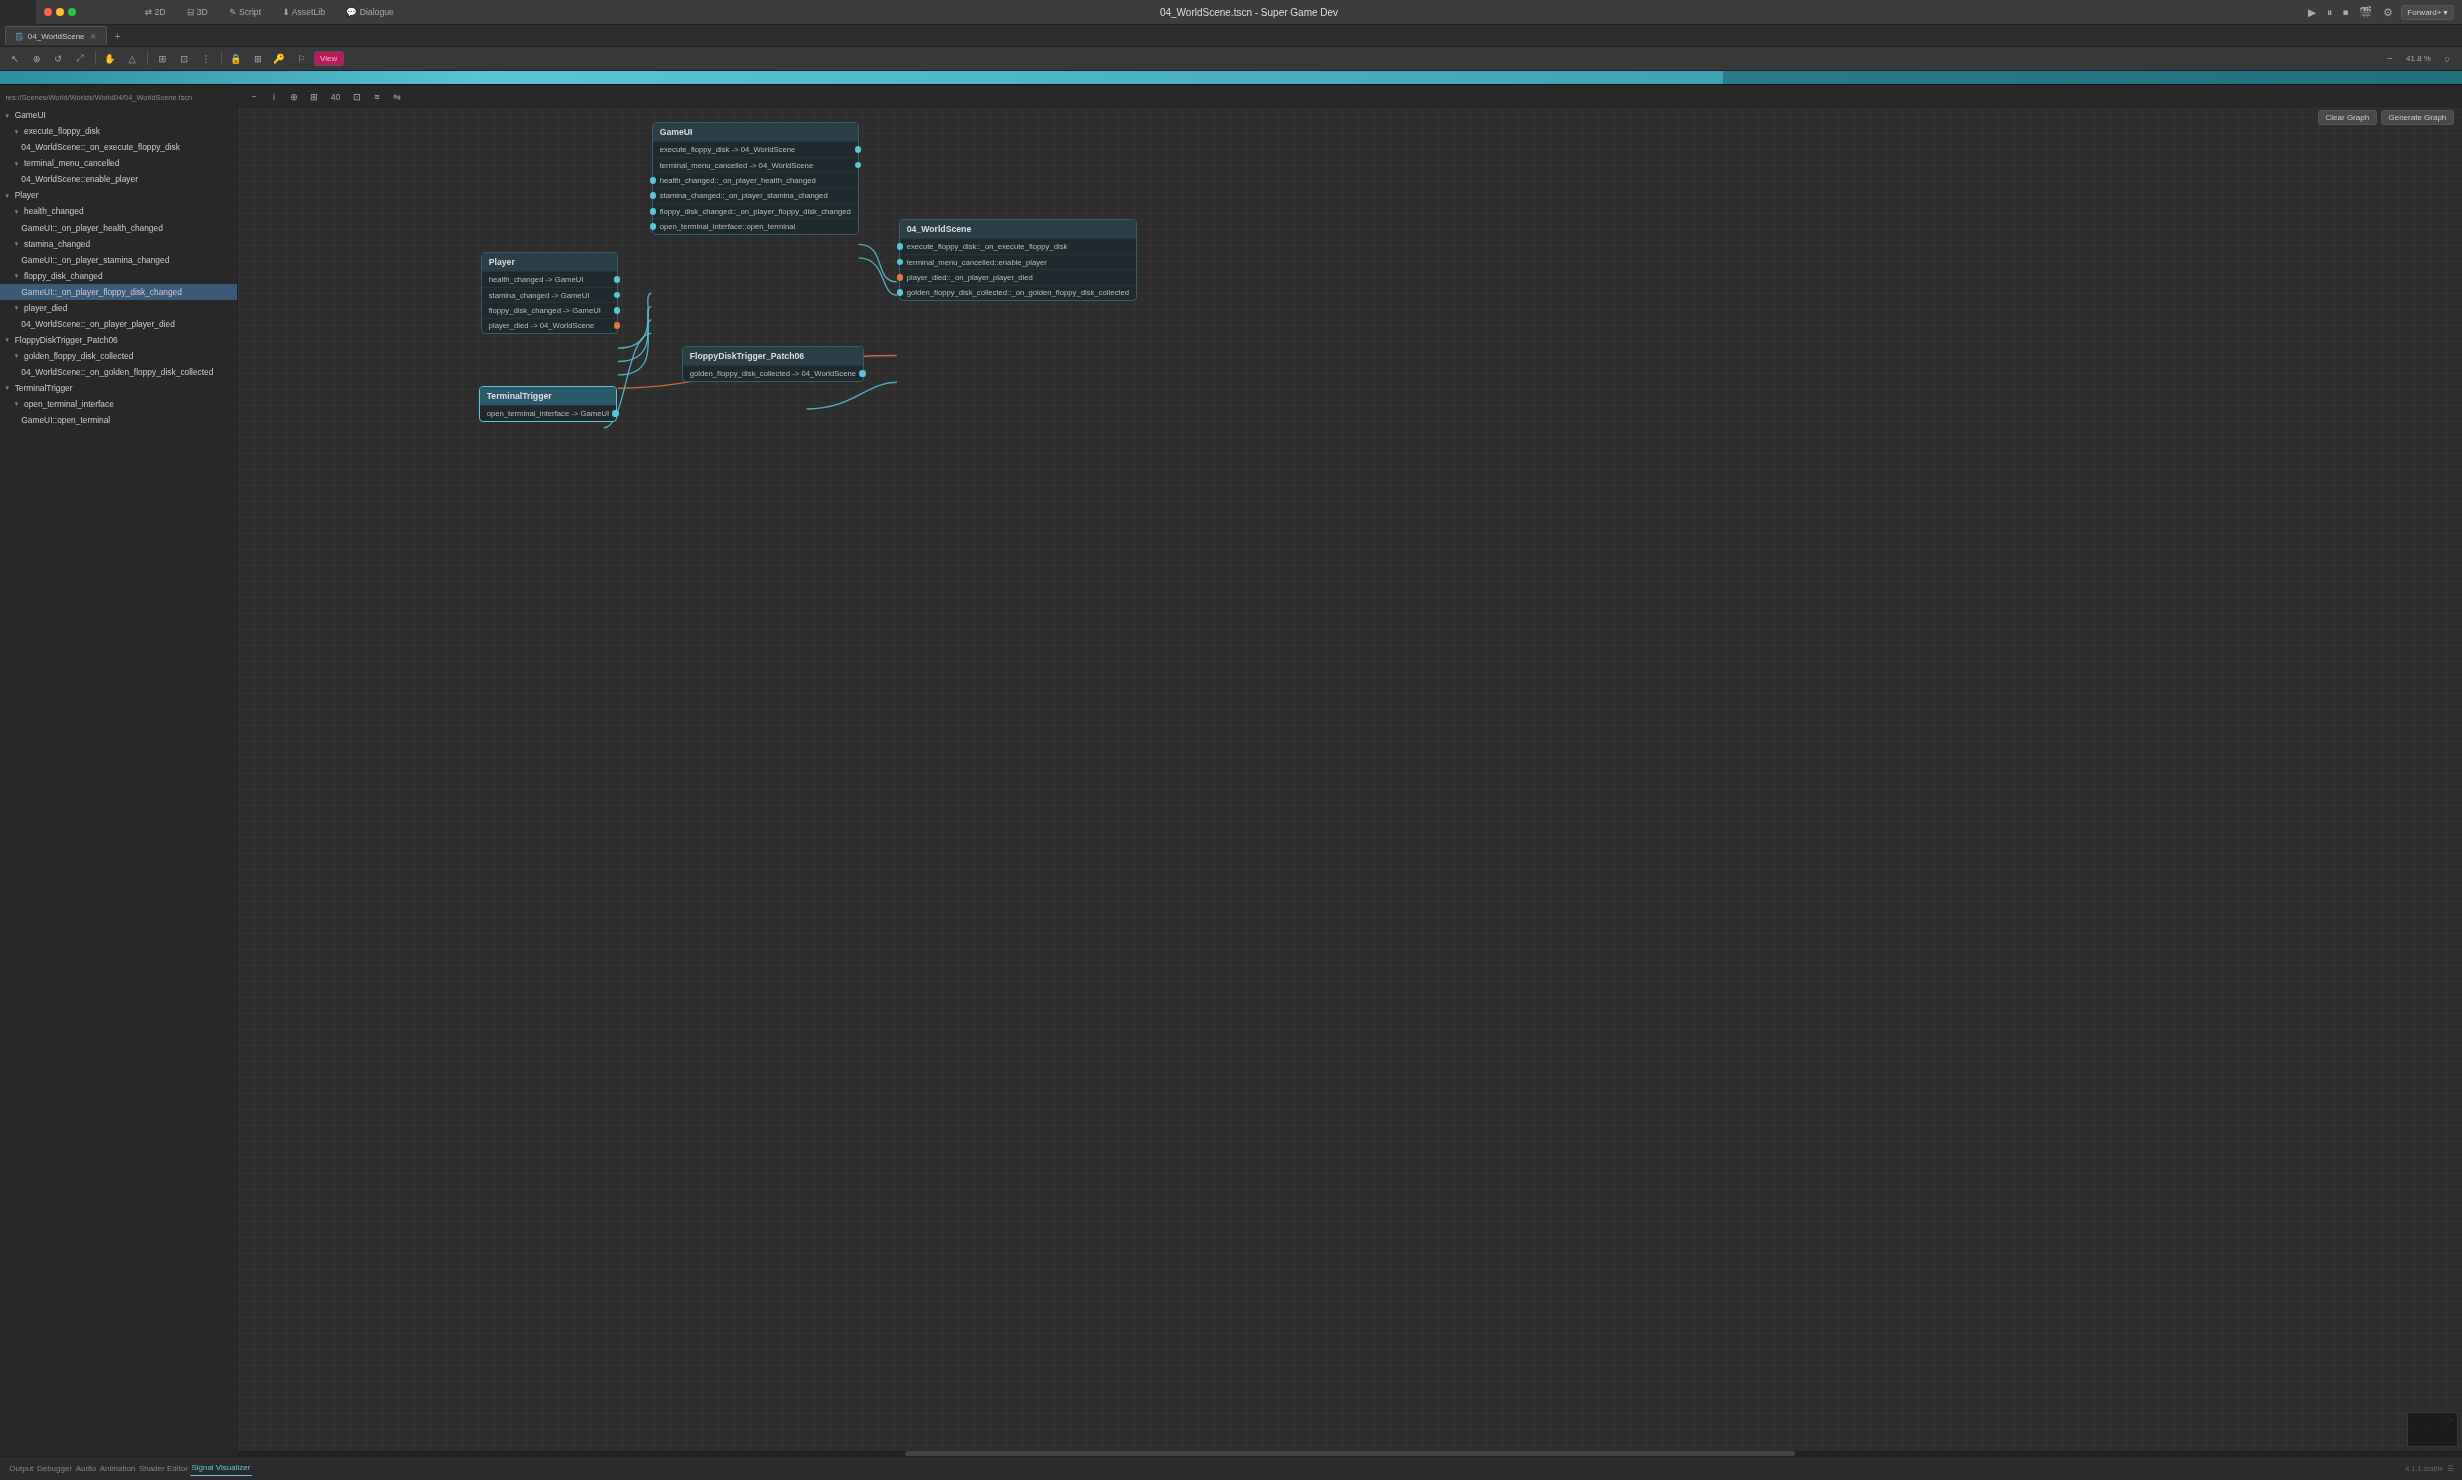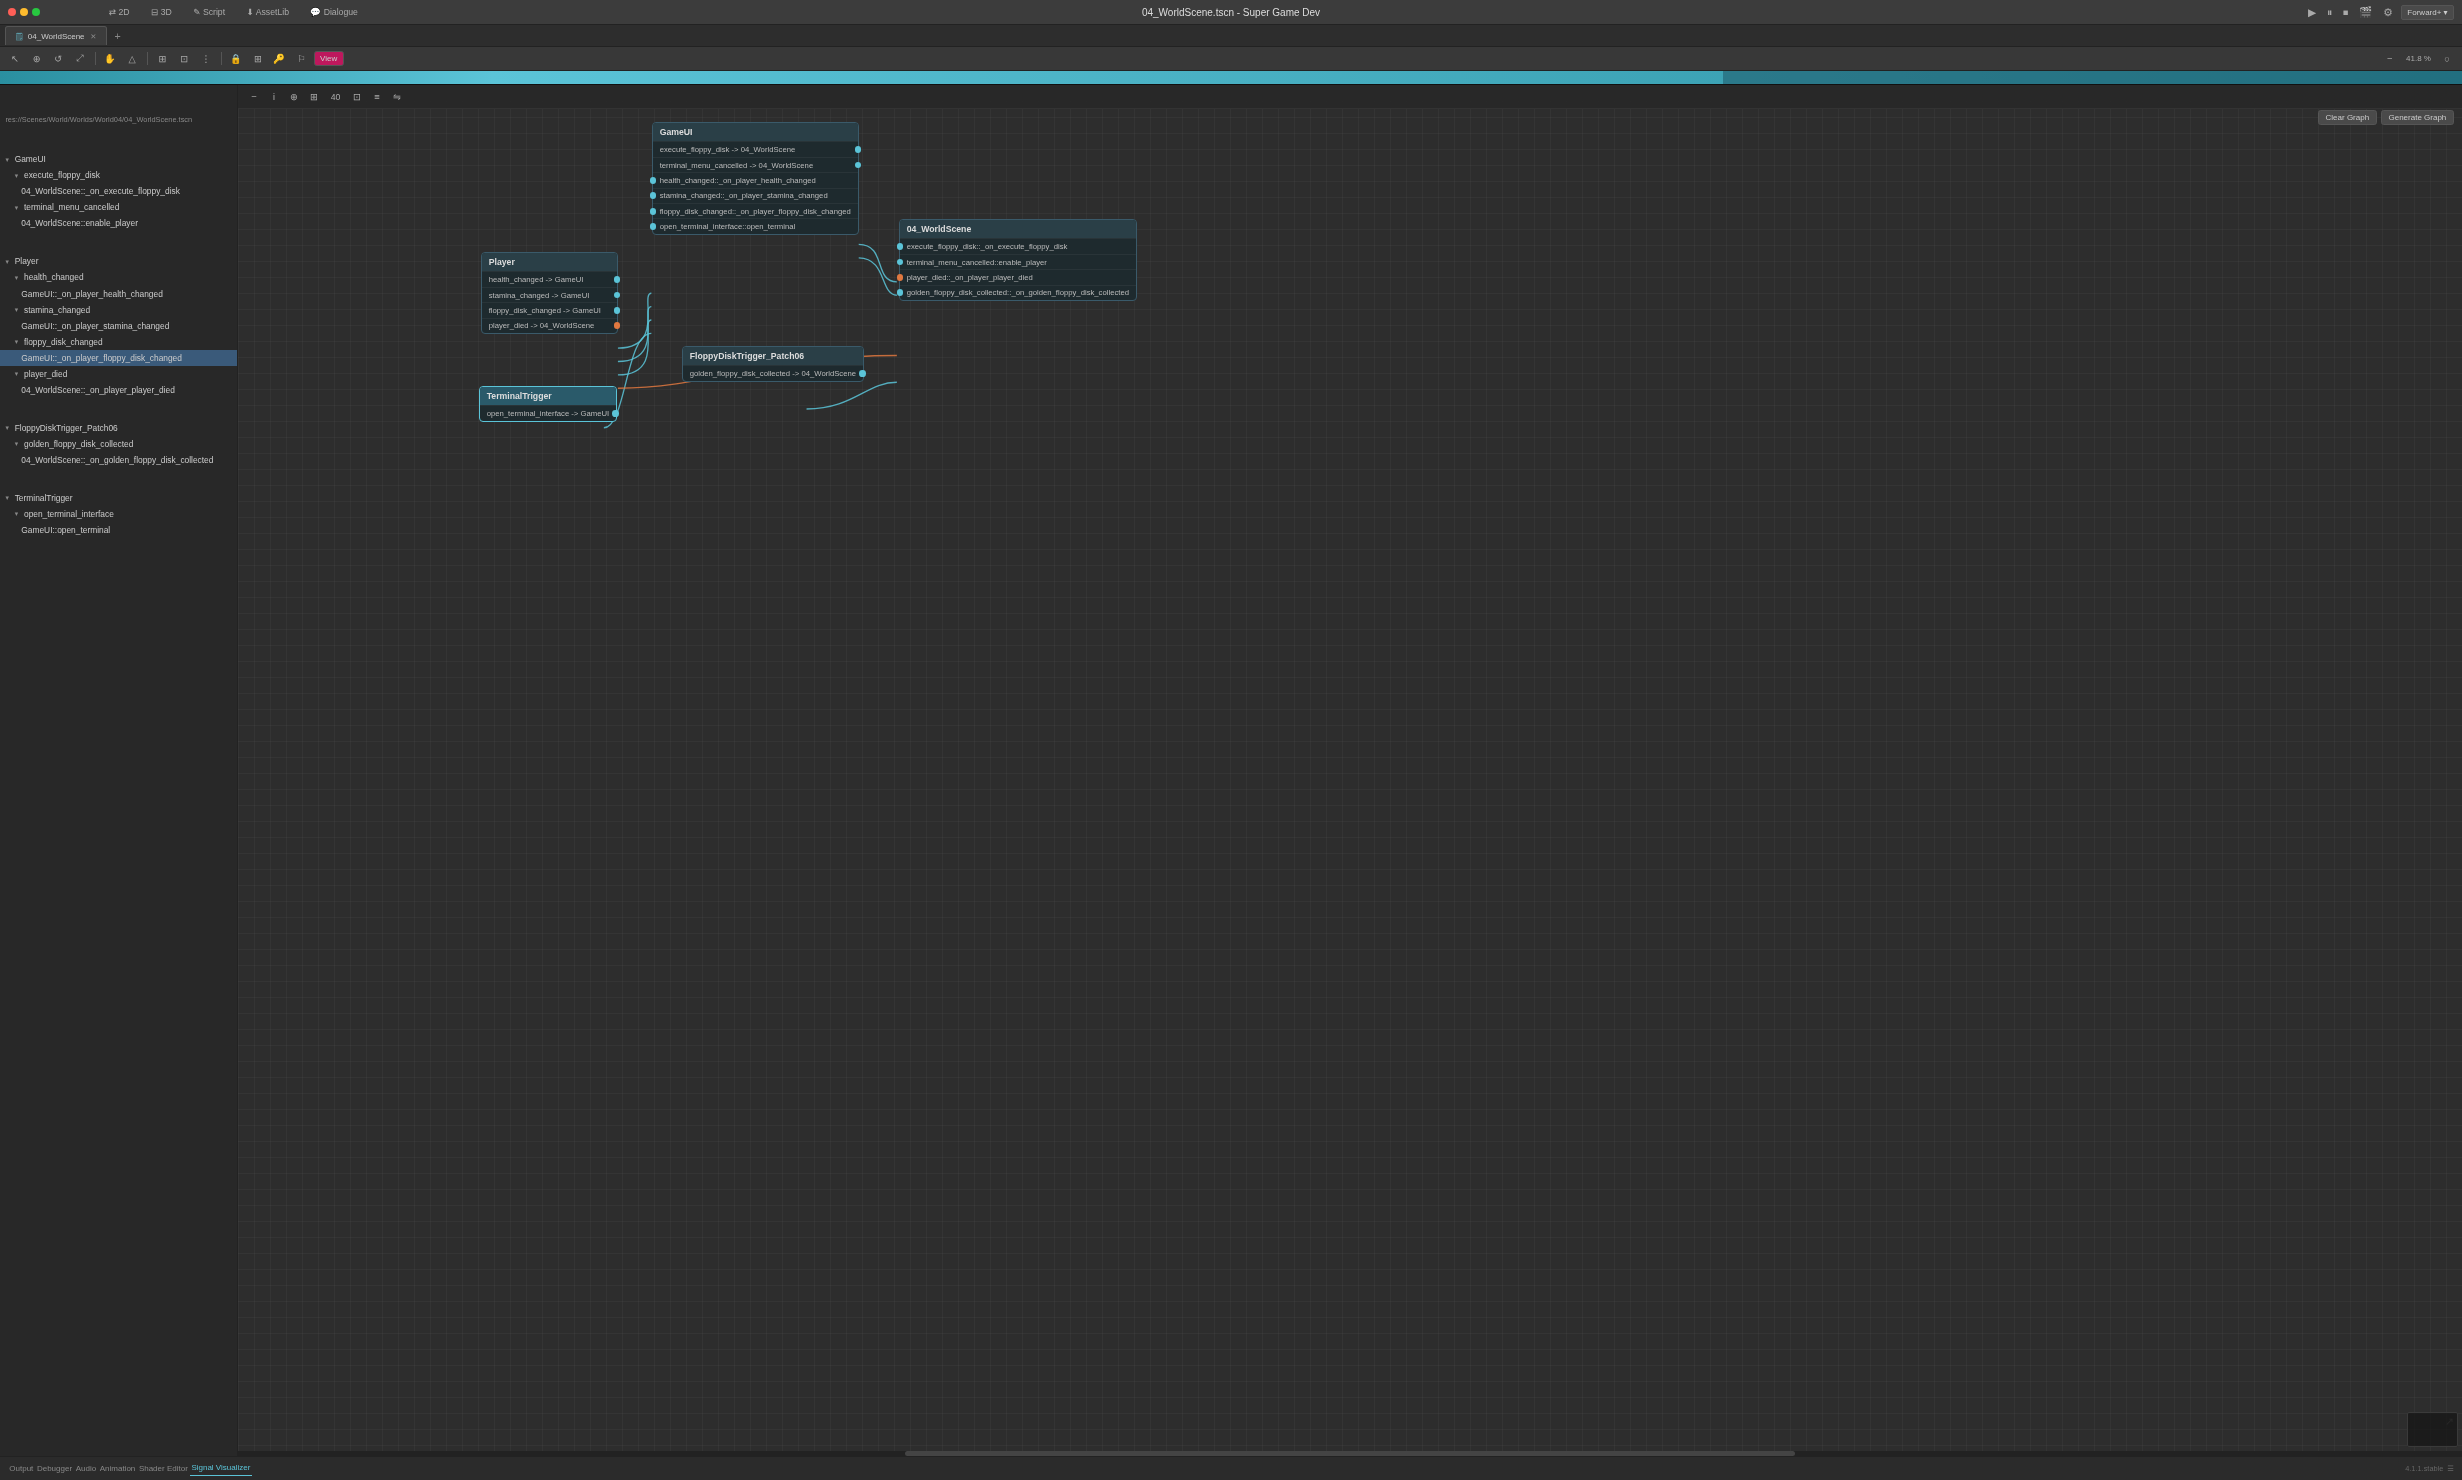--- a/index.html
+++ b/index.html
@@ -16,20 +16,21 @@
     
     #titlebar {
       background: #3c3c3c;
       height: 25.4px;
       display: flex;
       align-items: center;
       padding: 0 8px;
       gap: 5.4px;
       border-bottom: 0.7px solid #222;
       position: relative;
+      margin-left: 36px;
     }
     .traffic-lights {
       display: flex;
       gap: 4px;
       margin-right: 5.4px;
     }
     .tl { width: 8px; height: 8px; border-radius: 50%; }
     .tl-red { background: #ff5f57; }
     .tl-yellow { background: #febc2e; }
     .tl-green { background: #28c840; }
@@ -226,21 +227,21 @@
       display: flex;
       align-items: center;
       padding: 1.3px 5.4px;
       cursor: pointer;
       white-space: nowrap;
       font-size: 8.4px;
       color: #ccc;
       line-height: 1.6;
     }
     .tree-item.selected { background: #3a5a7a; }
-    .tree-indent-0 { padding-left: 5.4px; margin-top: 22px; }
+    .tree-indent-0 { padding-left: 5.4px; }
     .tree-indent-1 { padding-left: 14.7px; }
     .tree-indent-2 { padding-left: 12px; }
     .tree-arrow {
       display: inline-block;
       width: 8px;
       font-size: 6.7px;
       color: #888;
       margin-right: 1.3px;
     }
 

